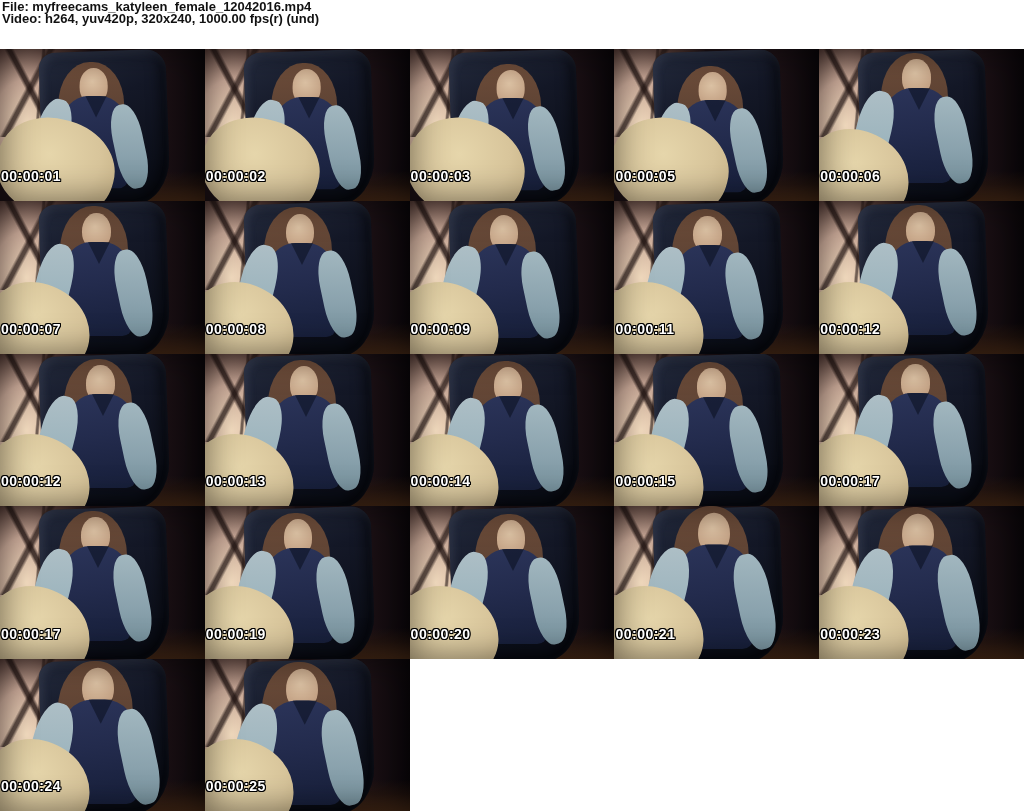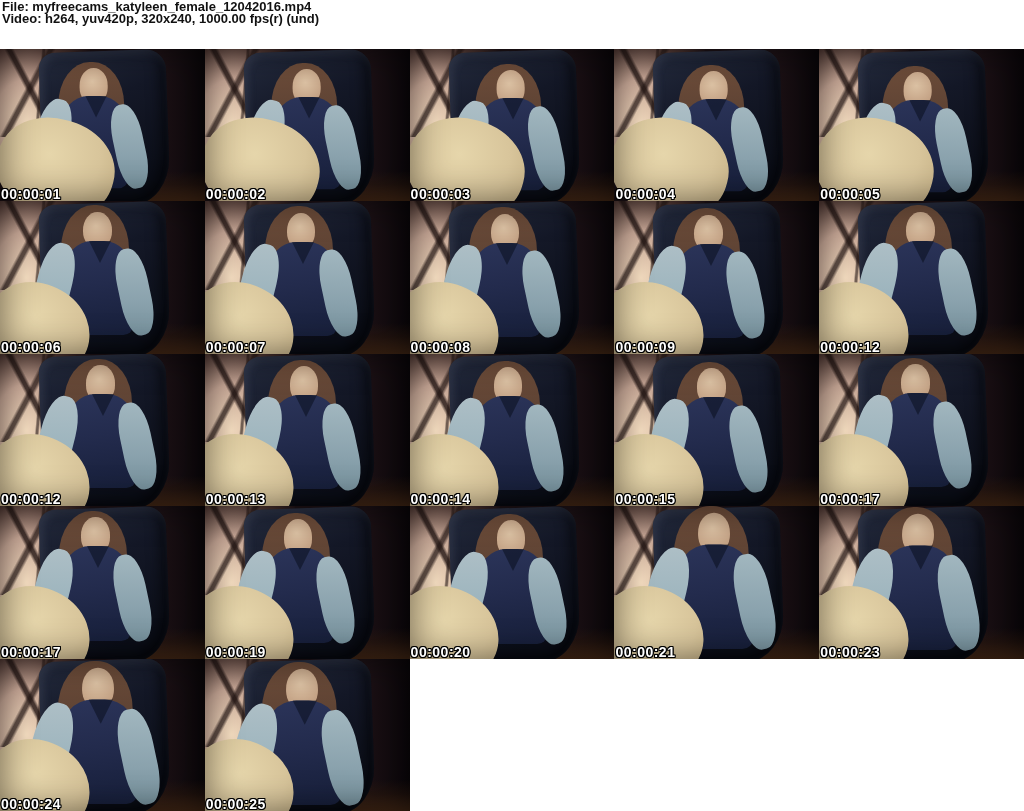--- a/index.html
+++ b/index.html
@@ -64,21 +64,21 @@
     border-radius:48%;transform:rotate(28deg);
     background:radial-gradient(circle at 42% 38%,#e6d6ab 0%,var(--skin,#d8c59b) 55%,#c0ab80 100%);}
   .vignette{inset:0;box-shadow:inset 0 0 34px rgba(0,0,0,.5);}
 
   
   .v-lean .person{transform:translate(var(--jx,0px),calc(var(--jy,0px) + 7px)) scale(.97);}
   .v-lean .leg{left:-2%;bottom:-10%;width:58%;height:64%;transform:rotate(16deg);}
   .v-close .person{transform:translate(var(--jx,0px),var(--jy,0px)) scale(1.1);transform-origin:50% 30%;}
 
   .ts{
-    position:absolute;left:1px;bottom:0;
+    position:absolute;left:1px;bottom:18px;
     font:bold 14px/1 "Liberation Sans",sans-serif;
     color:var(--timestamp_text,#fff);letter-spacing:.5px;
     text-shadow:
       -1px -1px 0 var(--timestamp_outline,#000), 1px -1px 0 var(--timestamp_outline,#000),
       -1px  1px 0 var(--timestamp_outline,#000), 1px  1px 0 var(--timestamp_outline,#000),
       -1px  0   0 var(--timestamp_outline,#000), 1px  0   0 var(--timestamp_outline,#000),
        0   -1px 0 var(--timestamp_outline,#000), 0    1px 0 var(--timestamp_outline,#000);
   }
 </style>
 </head>
@@ -140,39 +140,20 @@
         <div class="layer face"></div>
         <div class="layer torso"></div>
         <div class="layer arm-l"></div>
         <div class="layer arm-r"></div>
       </div>
       <div class="layer leg"></div>
       <div class="layer vignette"></div>
     </div>
     <span class="ts">00:00:03</span>
   </div>
-    <div class="cell v-lean" style="--jx: 2px; --jy: 1px;">
-    <div class="scene">
-      <div class="layer wall"></div>
-      <div class="layer plant"></div>
-      <div class="layer rshade"></div>
-      <div class="layer floor"></div>
-      <div class="layer chair"></div>
-      <div class="person">
-        <div class="layer hair"></div>
-        <div class="layer face"></div>
-        <div class="layer torso"></div>
-        <div class="layer arm-l"></div>
-        <div class="layer arm-r"></div>
-      </div>
-      <div class="layer leg"></div>
-      <div class="layer vignette"></div>
-    </div>
-    <span class="ts">00:00:04</span>
-  </div>
     <div class="cell v-lean" style="--jx: 1px; --jy: 2px;">
     <div class="scene">
       <div class="layer wall"></div>
       <div class="layer plant"></div>
       <div class="layer rshade"></div>
       <div class="layer floor"></div>
       <div class="layer chair"></div>
       <div class="person">
         <div class="layer hair"></div>
         <div class="layer face"></div>
@@ -254,20 +235,39 @@
         <div class="layer face"></div>
         <div class="layer torso"></div>
         <div class="layer arm-l"></div>
         <div class="layer arm-r"></div>
       </div>
       <div class="layer leg"></div>
       <div class="layer vignette"></div>
     </div>
     <span class="ts">00:00:09</span>
   </div>
+    <div class="cell v-sit" style="--jx: -4px; --jy: 2px;">
+    <div class="scene">
+      <div class="layer wall"></div>
+      <div class="layer plant"></div>
+      <div class="layer rshade"></div>
+      <div class="layer floor"></div>
+      <div class="layer chair"></div>
+      <div class="person">
+        <div class="layer hair"></div>
+        <div class="layer face"></div>
+        <div class="layer torso"></div>
+        <div class="layer arm-l"></div>
+        <div class="layer arm-r"></div>
+      </div>
+      <div class="layer leg"></div>
+      <div class="layer vignette"></div>
+    </div>
+    <span class="ts">00:00:11</span>
+  </div>
     <div class="cell v-sit" style="--jx: 4px; --jy: -2px;">
     <div class="scene">
       <div class="layer wall"></div>
       <div class="layer plant"></div>
       <div class="layer rshade"></div>
       <div class="layer floor"></div>
       <div class="layer chair"></div>
       <div class="person">
         <div class="layer hair"></div>
         <div class="layer face"></div>

